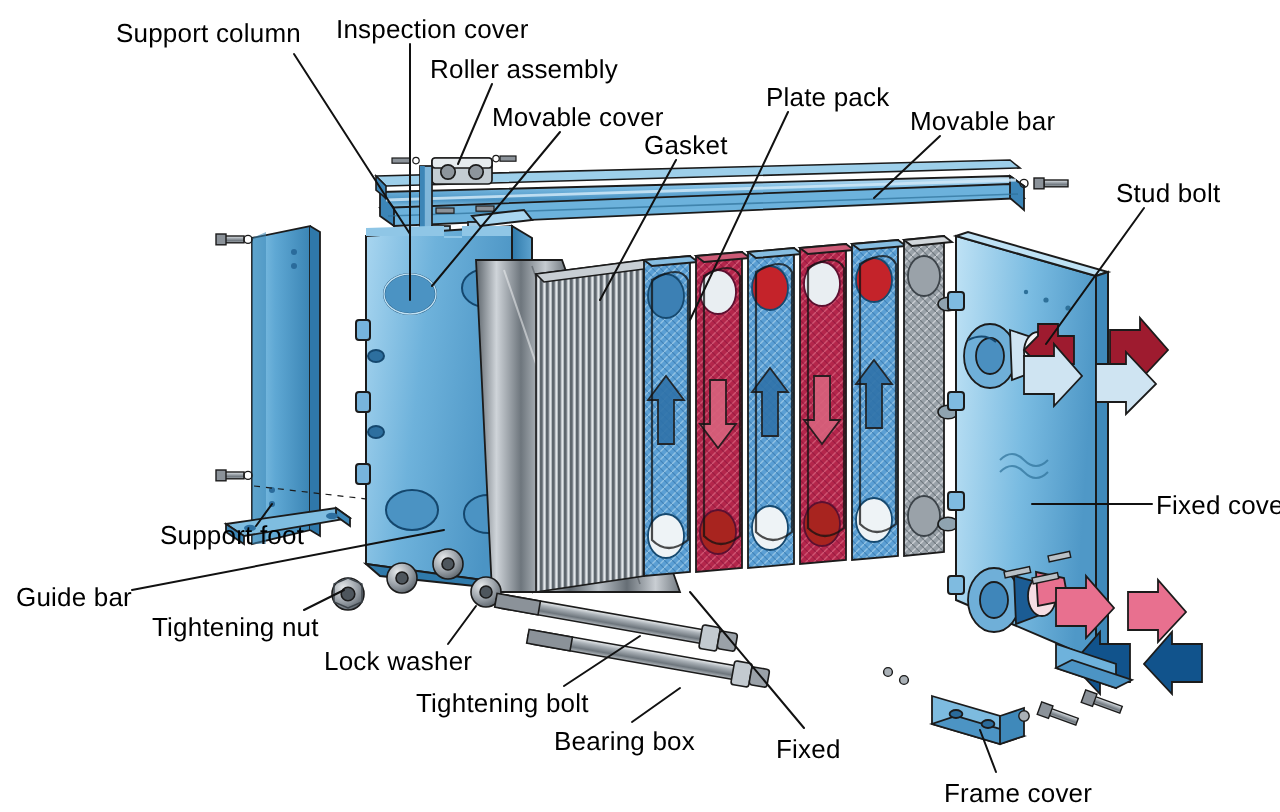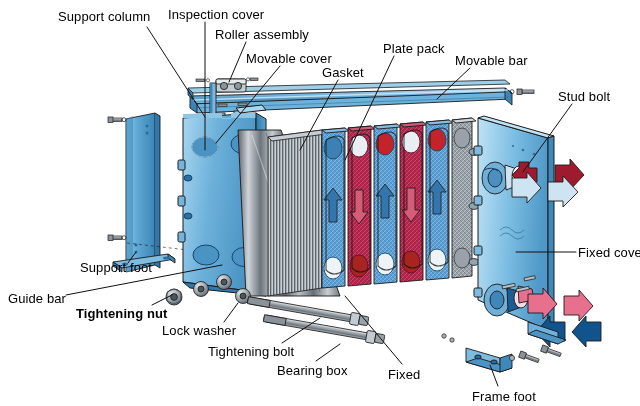--- a/index.html
+++ b/index.html
@@ -415,20 +415,20 @@
   <div class="lbl" style="left:58px;  top:10px;">Support column</div>
   <div class="lbl" style="left:246px; top:52px;">Movable cover</div>
   <div class="lbl" style="left:215px; top:28px;">Roller assembly</div>
   <div class="lbl" style="left:322px; top:66px;">Gasket</div>
   <div class="lbl" style="left:383px; top:42px;">Plate pack</div>
   <div class="lbl" style="left:455px; top:54px;">Movable bar</div>
   <div class="lbl" style="left:558px; top:90px;">Stud bolt</div>
   <div class="lbl" style="left:578px; top:246px;">Fixed cover</div>
   <div class="lbl" style="left:80px;  top:261px;">Support foot</div>
   <div class="lbl" style="left:8px;   top:292px;">Guide bar</div>
-  <div class="lbl" style="left:76px;  top:307px;font-weight:bold;">Tightening nut</div>
+  <div class="lbl" style="left:76px;  top:307px;">Tightening nut</div>
   <div class="lbl" style="left:162px; top:324px;">Lock washer</div>
   <div class="lbl" style="left:208px; top:345px;">Tightening bolt</div>
   <div class="lbl" style="left:277px; top:364px;">Bearing box</div>
   <div class="lbl" style="left:388px; top:368px;">Fixed</div>
-  <div class="lbl" style="left:472px; top:390px;">Frame foot</div>
+  <div class="lbl" style="left:472px; top:390px;">Frame cover</div>
 
 </div>
 
 </body></html>

